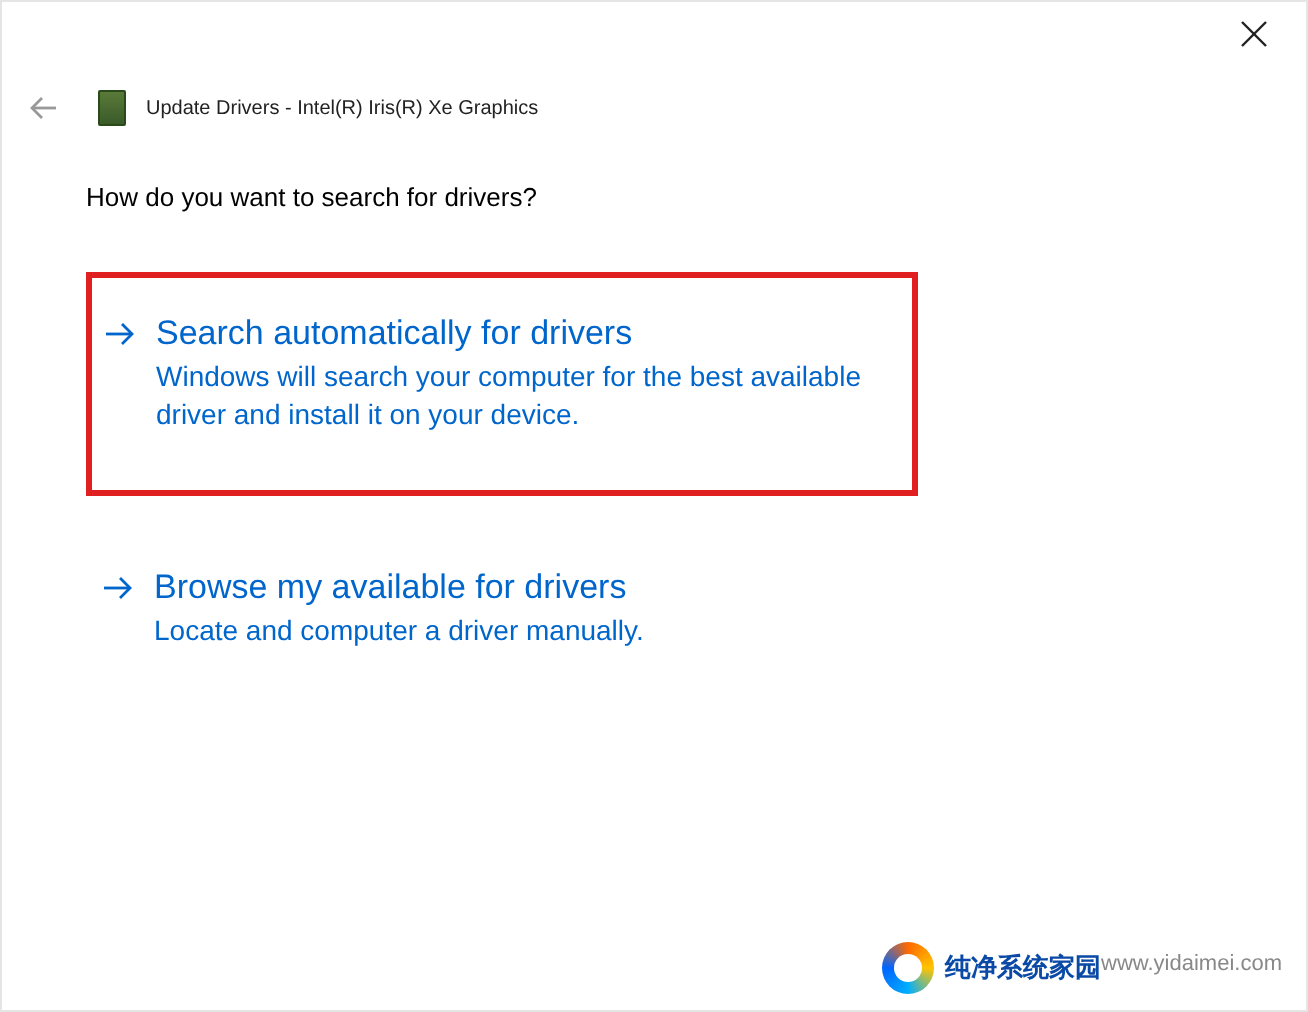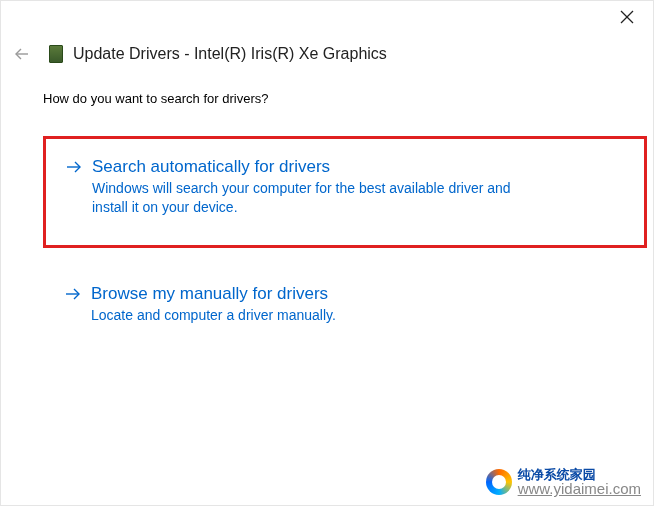--- a/index.html
+++ b/index.html
@@ -46,38 +46,38 @@
     .back-arrow svg { width: 16px; height: 16px; }
     .device-icon {
       width: 14px;
       height: 18px;
       background: linear-gradient(#5a7a3a, #3a5a2a);
       border: 1px solid #2a4a1a;
       border-radius: 1px;
       margin-left: 6px;
     }
     .window-title {
-      font-size: 16px;
+      font-size: 10px;
       color: #222;
     }
     .content {
       padding: 18px 42px 0 42px;
     }
     .heading {
       font-size: 13px;
       color: #000000;
       font-weight: 400;
       margin-bottom: 30px;
     }
     .option {
-      padding: 18px 18px 28px 20px;
+      padding: 18px 18px 28px 6px;
       margin-bottom: 16px;
       border: 2px solid transparent;
       cursor: pointer;
-      width: 604px;
+      width: 416px;
     }
     .option.highlighted {
       border: 3px solid #e02020;
     }
     .option-header {
       display: flex;
       align-items: center;
       gap: 10px;
     }
     .arrow-right {
@@ -112,23 +112,23 @@
       background: conic-gradient(#ff6a00, #ffc400, #00aeff, #0066ff, #ff6a00);
       position: relative;
     }
     .wm-logo::after {
       content: "";
       position: absolute;
       inset: 6px;
       background: #fff;
       border-radius: 50%;
     }
-    .wm-text { display: flex; flex-direction: column; line-height: 1.05; }
+    .wm-text { display: flex; line-height: 1.05; }
     .wm-main { font-size: 13px; color: #0a4aa6; font-weight: 600; }
-    .wm-url { font-size: 15px; color: #888; text-decoration: underline; }
+    .wm-url { font-size: 11px; color: #888; }
   </style>
 </head>
 <body>
 
 <div class="titlebar">
   <div class="close-btn">
     <svg viewBox="0 0 14 14" stroke="#222" stroke-width="1.2" fill="none">
       <line x1="1" y1="1" x2="13" y2="13"></line>
         <line x1="13" y1="1" x2="1" y2="13"></line>
     </svg>
@@ -163,21 +163,21 @@
   </div>
 
   <div class="option">
     <div class="option-header">
       <span class="arrow-right">
         <svg viewBox="0 0 16 16" stroke="#0066cc" stroke-width="1.4" fill="none">
           <line x1="1" y1="8" x2="14" y2="8"></line>
             <polyline points="9,3 14,8 9,13"></polyline>
         </svg>
       </span>
-      <span class="option-title">Browse my manually for drivers</span>
+      <span class="option-title">Browse my available for drivers</span>
     </div>
     <div class="option-desc">Locate and computer a driver manually.</div>
   </div>
 </div>
 
 <div class="watermark">
   <div class="wm-logo"></div>
   <div class="wm-text">
     <span class="wm-main">纯净系统家园</span>
     <span class="wm-url">www.yidaimei.com</span>

